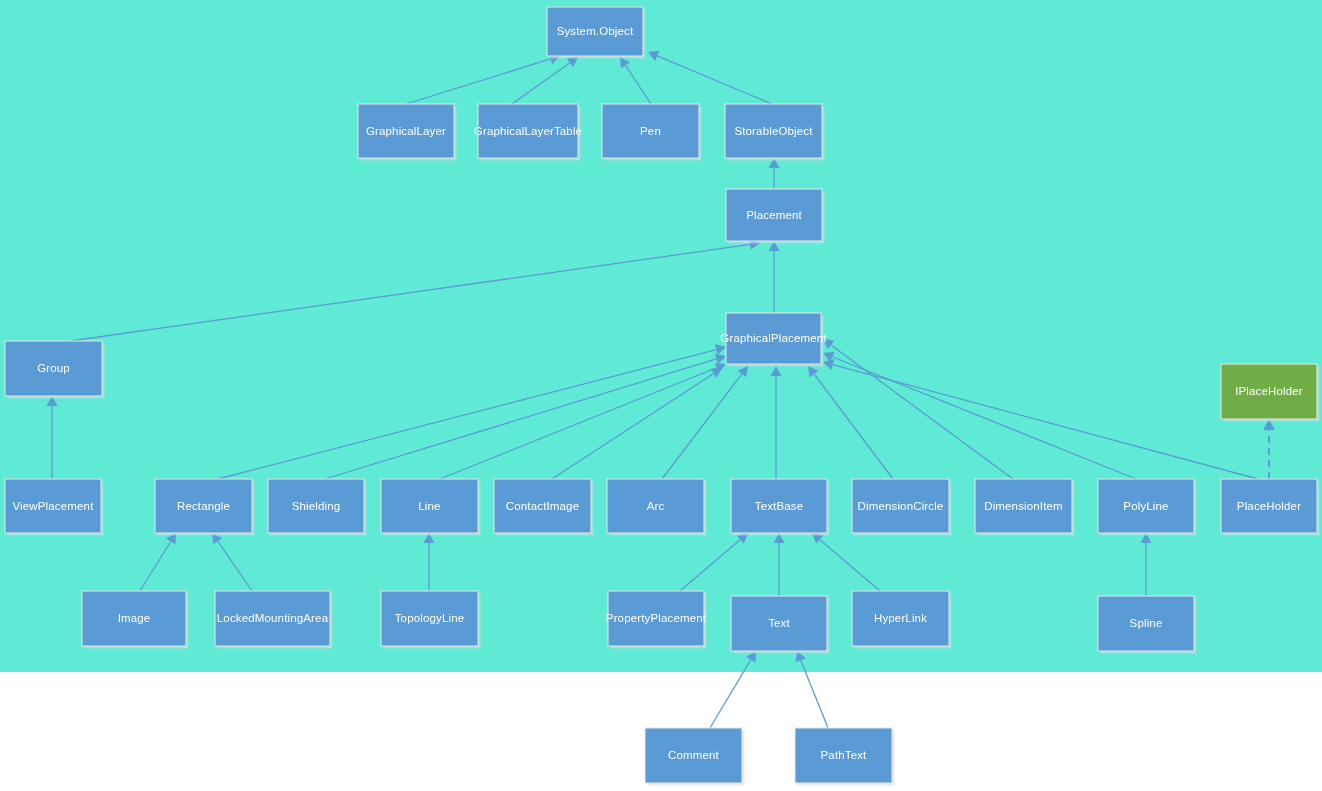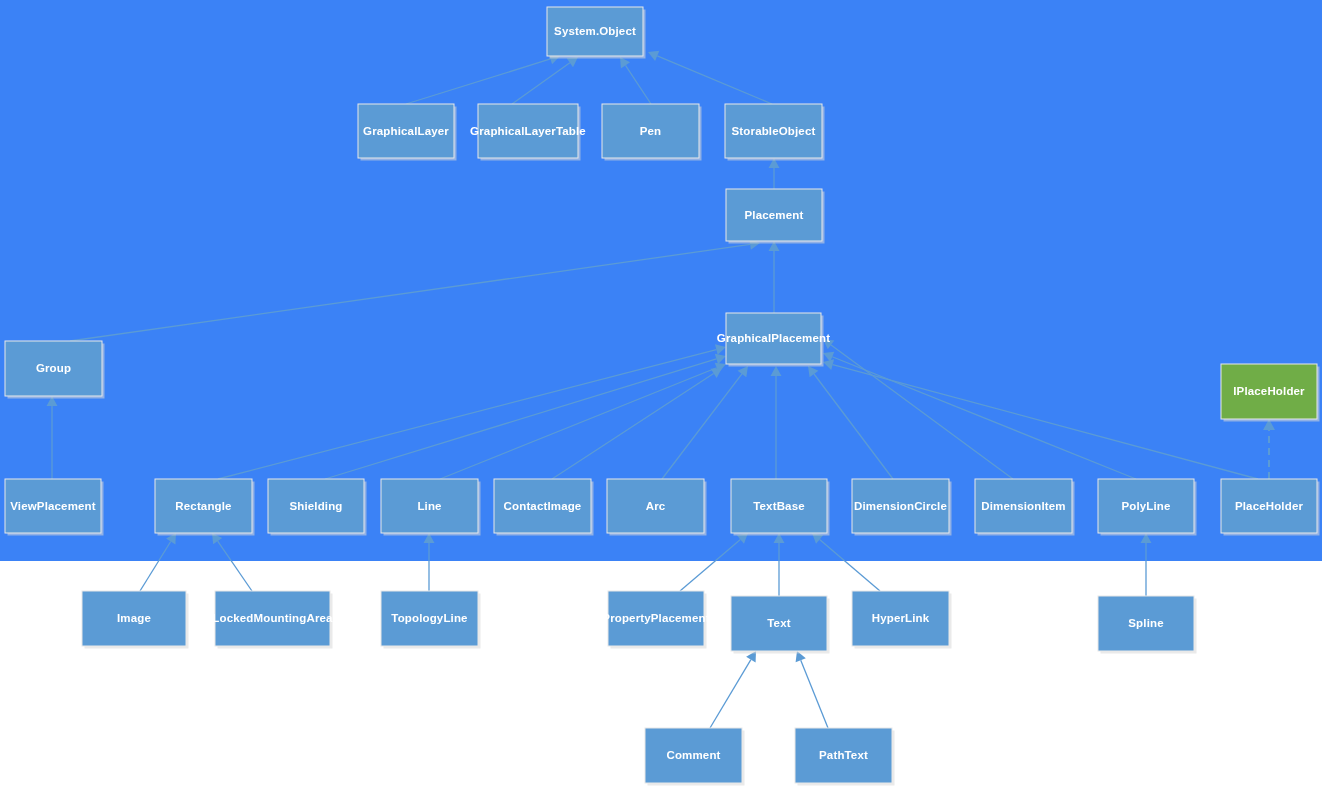--- a/index.html
+++ b/index.html
@@ -10,23 +10,22 @@
   }
   body {
     width: 1322px;
     height: 791px;
     font-family: "Liberation Sans", sans-serif;
     overflow: hidden;
   }
   #diagram-root {
     position: relative;
     width: 1322px;
-    height: 561px;
-    background: #3b82f6;
-    font-weight: bold;
+    height: 672px;
+    background: #5eead4;
   }
   svg#diagram-svg {
     position: absolute;
     top: 0;
     left: 0;
     width: 1322px;
     height: 791px;
     display: block;
   }
   .node-rect {

